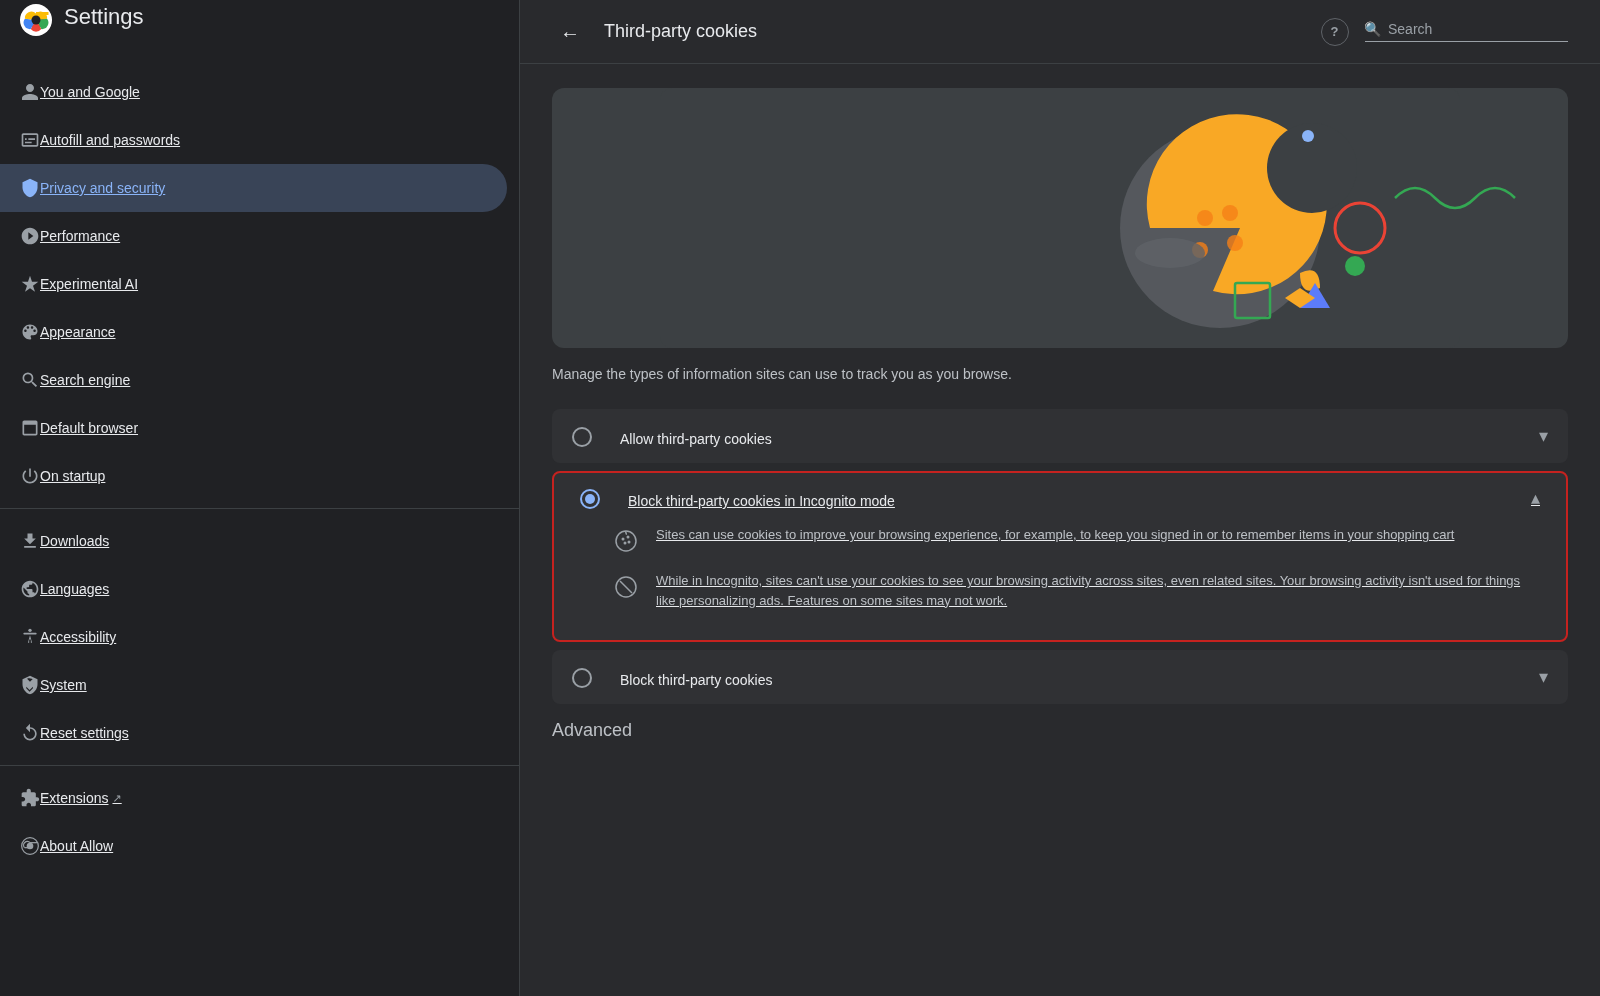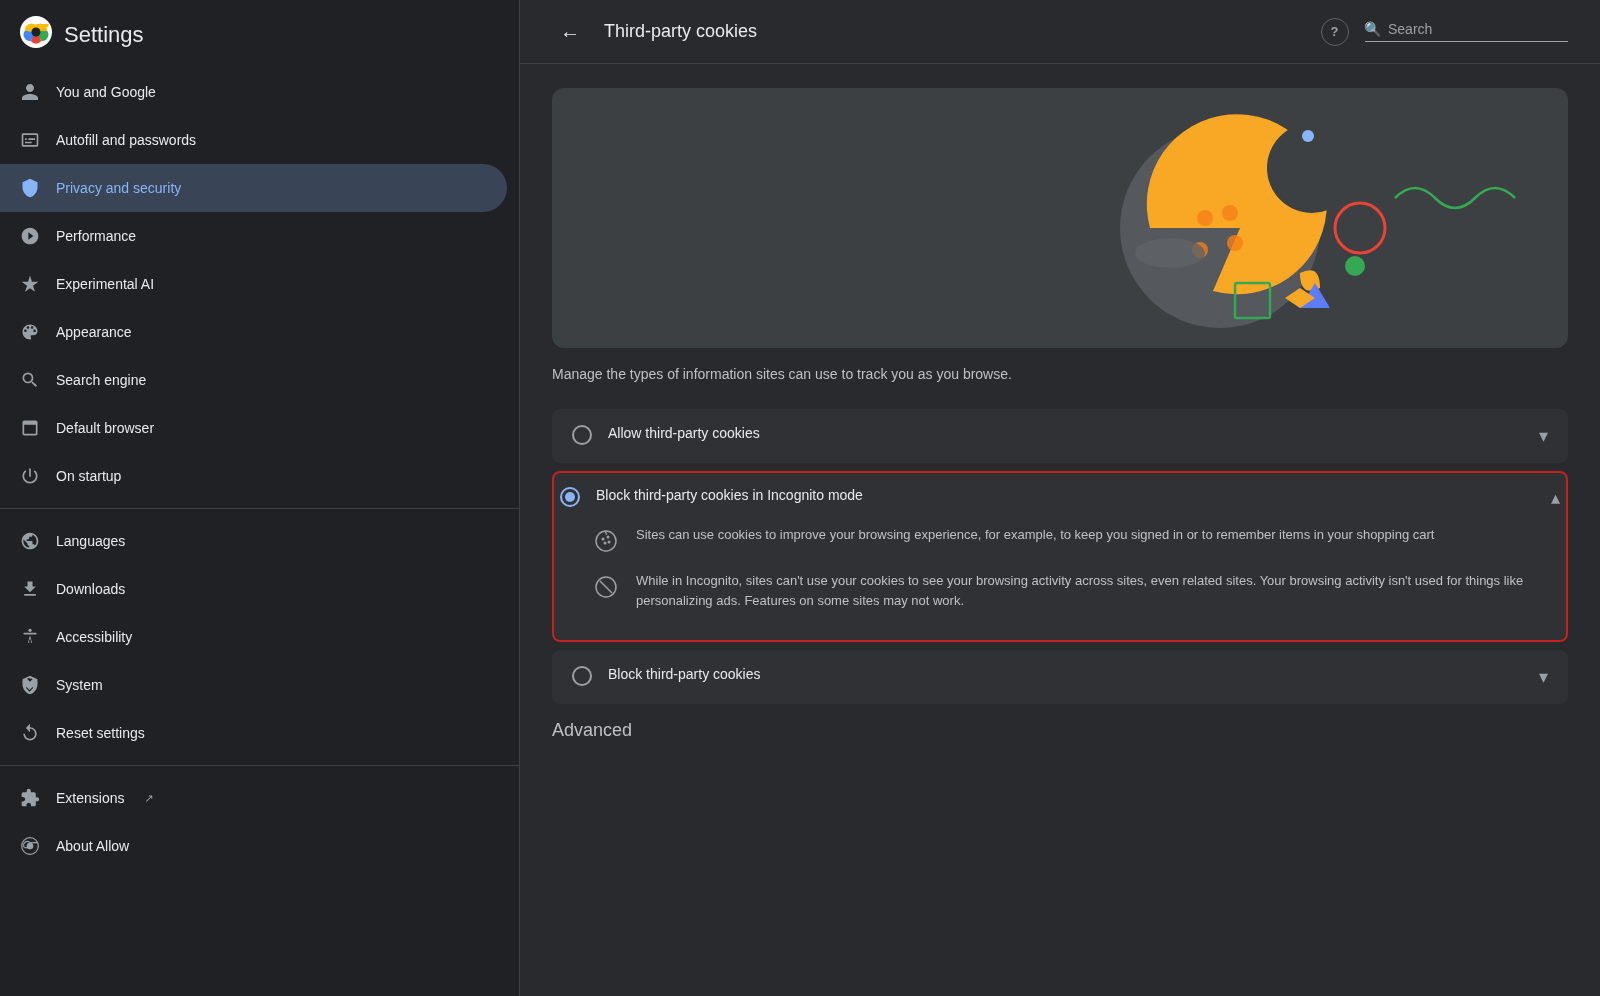--- a/index.html
+++ b/index.html
@@ -20,22 +20,22 @@
       background: #202124;
       display: flex;
       flex-direction: column;
       padding-top: 0;
       border-right: 1px solid #3c4043;
       flex-shrink: 0;
     }
 
     .sidebar-header {
       display: flex;
-      align-items: flex-end;
-      padding: 16px 20px;
+      align-items: flex-start;
+      padding: 4px 20px;
       gap: 12px;
       height: 64px;
     }
 
     .chrome-logo {
       width: 32px;
       height: 32px;
       flex-shrink: 0;
     }
 
@@ -48,27 +48,28 @@
     .sidebar-nav {
       flex: 1;
       overflow-y: auto;
       padding: 4px 0;
     }
 
     .sidebar-item {
       display: flex;
       align-items: center;
       padding: 14px 20px;
-      gap: 16px;
+      gap: 0;
       cursor: pointer;
       border-radius: 0 24px 24px 0;
       margin-right: 12px;
       color: #e8eaed;
       font-size: 14px;
       transition: background 0.15s;
+      text-decoration: underline;
     }
 
     .sidebar-item.active {
       background: #394457;
       color: #8ab4f8;
     }
 
     .sidebar-item .icon {
       width: 20px;
       height: 20px;
@@ -218,27 +219,28 @@
     .radio-option {
       background: #303134;
       border-radius: 8px;
       margin-bottom: 8px;
       padding: 16px 20px;
       cursor: pointer;
     }
 
     .radio-option.expanded {
       border: 2px solid #c5221f;
-      padding: 14px 6px;
+      padding: 14px 26px;
+      text-decoration: underline;
     }
 
     .radio-option-header {
       display: flex;
-      align-items: flex-start;
-      gap: 16px;
+      align-items: flex-end;
+      gap: 28px;
     }
 
     .radio-circle {
       width: 20px;
       height: 20px;
       border-radius: 50%;
       border: 2px solid #9aa0a6;
       display: flex;
       align-items: center;
       justify-content: center;
@@ -410,33 +412,33 @@
           </svg>
       </span>
       <span class="sidebar-item-label">On startup</span>
     </div>
 
     <div class="sidebar-divider"></div>
 
     <div class="sidebar-item">
       <span class="icon">
         <svg width="20" height="20" viewBox="0 0 24 24" fill="currentColor">
+            <path d="M19 9h-4V3H9v6H5l7 7 7-7zM5 18v2h14v-2H5z"></path>
+          </svg>
+      </span>
+      <span class="sidebar-item-label">Downloads</span>
+    </div>
+
+    <div class="sidebar-item">
+      <span class="icon">
+        <svg width="20" height="20" viewBox="0 0 24 24" fill="currentColor">
             <path d="M12 2C6.48 2 2 6.48 2 12s4.48 10 10 10 10-4.48 10-10S17.52 2 12 2zm-1 17.93c-3.95-.49-7-3.85-7-7.93 0-.62.08-1.21.21-1.79L9 15v1c0 1.1.9 2 2 2v1.93zm6.9-2.54c-.26-.81-1-1.39-1.9-1.39h-1v-3c0-.55-.45-1-1-1H8v-2h2c.55 0 1-.45 1-1V7h2c1.1 0 2-.9 2-2v-.41c2.93 1.19 5 4.06 5 7.41 0 2.08-.8 3.97-2.1 5.39z"></path>
           </svg>
       </span>
       <span class="sidebar-item-label">Languages</span>
-    </div>
-
-    <div class="sidebar-item">
-      <span class="icon">
-        <svg width="20" height="20" viewBox="0 0 24 24" fill="currentColor">
-            <path d="M19 9h-4V3H9v6H5l7 7 7-7zM5 18v2h14v-2H5z"></path>
-          </svg>
-      </span>
-      <span class="sidebar-item-label">Downloads</span>
     </div>
 
     <div class="sidebar-item">
       <span class="icon">
         <svg width="20" height="20" viewBox="0 0 24 24" fill="currentColor">
             <circle cx="12" cy="4" r="2"></circle>
             <path d="M19 7H5c-.55 0-1 .45-1 1s.45 1 1 1h14c.55 0 1-.45 1-1s-.45-1-1-1zM12 10l-2.5 9H11v-4h2v4h1.5L12 10z"></path>
           </svg>
       </span>
       <span class="sidebar-item-label">Accessibility</span>

